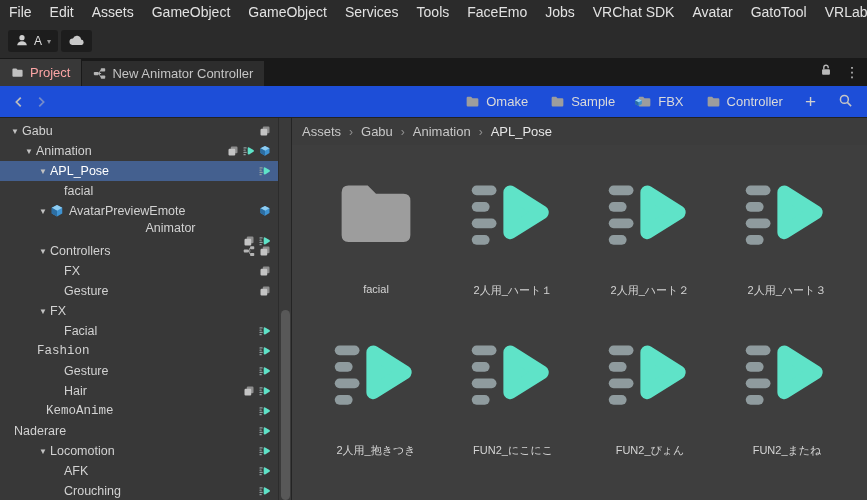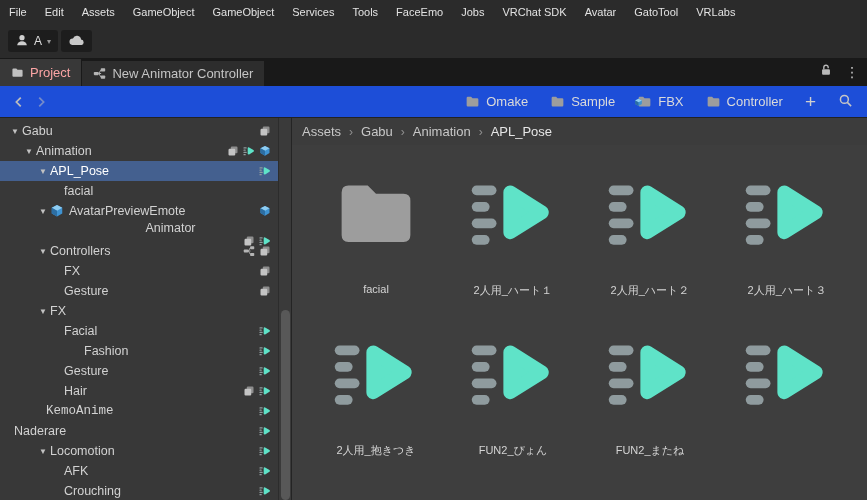--- a/index.html
+++ b/index.html
@@ -2,21 +2,21 @@
 <html><head>
 <meta charset="utf-8">
 <style>
   *{box-sizing:border-box;margin:0;padding:0}
   html,body{width:867px;height:500px;overflow:hidden}
   body{font-family:"Liberation Sans",sans-serif;background:#383838;color:#d2d2d2}
   .window{width:867px;height:500px;display:flex;flex-direction:column;background:#383838}
 
   
   .menubar{height:24px;flex:none;background:#2b2b2b;display:flex;align-items:center;
-    font-size:11px;color:#e2e2e2;white-space:nowrap;overflow:hidden}
+    font-size:14px;color:#e2e2e2;white-space:nowrap;overflow:hidden}
   .menu-item{padding:0 9px;line-height:24px;cursor:default}
 
   
   .toolbar{height:34px;flex:none;background:#2b2b2b;display:flex;align-items:center;padding:0 8px;gap:3px}
   .tool-btn{height:22px;background:#1d1d1d;border-radius:3px;display:flex;align-items:center;padding:0 7px;gap:5px;font-size:12px;color:#dcdcdc}
   .caret{font-size:8px;color:#9a9a9a}
 
   
   .tabbar{height:28px;flex:none;background:#191919;display:flex;align-items:flex-end}
   .tab{display:flex;align-items:center;gap:6px;height:25px;padding:0 11px;font-size:13px;background:#2d2d2d;color:#c4c4c4;margin-right:1px}
@@ -345,21 +345,21 @@
                     <rect x="2" y="12" width="18" height="7" rx="3.5"></rect>
                     <rect x="2" y="24" width="13" height="7" rx="3.5"></rect>
                     <rect x="2" y="36" width="18" height="7" rx="3.5"></rect>
                     <rect x="2" y="48" width="13" height="7" rx="3.5"></rect>
                   </g>
                   <path d="M30 17 L53 31.5 L30 46 Z" fill="#5FE3C8" stroke="#5FE3C8" stroke-width="10" stroke-linejoin="round"></path>
                 </svg>
               </span>
             </span>
           </div>
-          <div class="tree-row" style="padding-left: 70px;">
+          <div class="tree-row" style="padding-left: 23px; font-family: Liberation Mono, monospace;">
             <span class="arrow"></span>
             <span>Fashion</span>
             <span class="badges">
               <span>
                 <svg width="12" height="12" viewBox="0 0 64 64">
                   <g fill="#8f9b9e">
                     <rect x="2" y="12" width="18" height="7" rx="3.5"></rect>
                     <rect x="2" y="24" width="13" height="7" rx="3.5"></rect>
                     <rect x="2" y="36" width="18" height="7" rx="3.5"></rect>
                     <rect x="2" y="48" width="13" height="7" rx="3.5"></rect>
@@ -567,20 +567,32 @@
           <div class="cell">
             <div class="thumb"><svg width="88" height="88" viewBox="0 0 64 64">
                 <g fill="#8f9b9e">
                   <rect x="2" y="12" width="18" height="7" rx="3.5"></rect>
                   <rect x="2" y="24" width="13" height="7" rx="3.5"></rect>
                   <rect x="2" y="36" width="18" height="7" rx="3.5"></rect>
                   <rect x="2" y="48" width="13" height="7" rx="3.5"></rect>
                 </g>
                 <path d="M30 17 L53 31.5 L30 46 Z" fill="#5FE3C8" stroke="#5FE3C8" stroke-width="10" stroke-linejoin="round"></path>
               </svg></div>
+            <div class="lbl">FUN2_にこにこ</div>
+          </div>
+          <div class="cell">
+            <div class="thumb"><svg width="88" height="88" viewBox="0 0 64 64">
+                <g fill="#8f9b9e">
+                  <rect x="2" y="12" width="18" height="7" rx="3.5"></rect>
+                  <rect x="2" y="24" width="13" height="7" rx="3.5"></rect>
+                  <rect x="2" y="36" width="18" height="7" rx="3.5"></rect>
+                  <rect x="2" y="48" width="13" height="7" rx="3.5"></rect>
+                </g>
+                <path d="M30 17 L53 31.5 L30 46 Z" fill="#5FE3C8" stroke="#5FE3C8" stroke-width="10" stroke-linejoin="round"></path>
+              </svg></div>
             <div class="lbl">FUN2_ぴょん</div>
           </div>
           <div class="cell">
             <div class="thumb"><svg width="88" height="88" viewBox="0 0 64 64">
                 <g fill="#8f9b9e">
                   <rect x="2" y="12" width="18" height="7" rx="3.5"></rect>
                   <rect x="2" y="24" width="13" height="7" rx="3.5"></rect>
                   <rect x="2" y="36" width="18" height="7" rx="3.5"></rect>
                   <rect x="2" y="48" width="13" height="7" rx="3.5"></rect>
                 </g>

